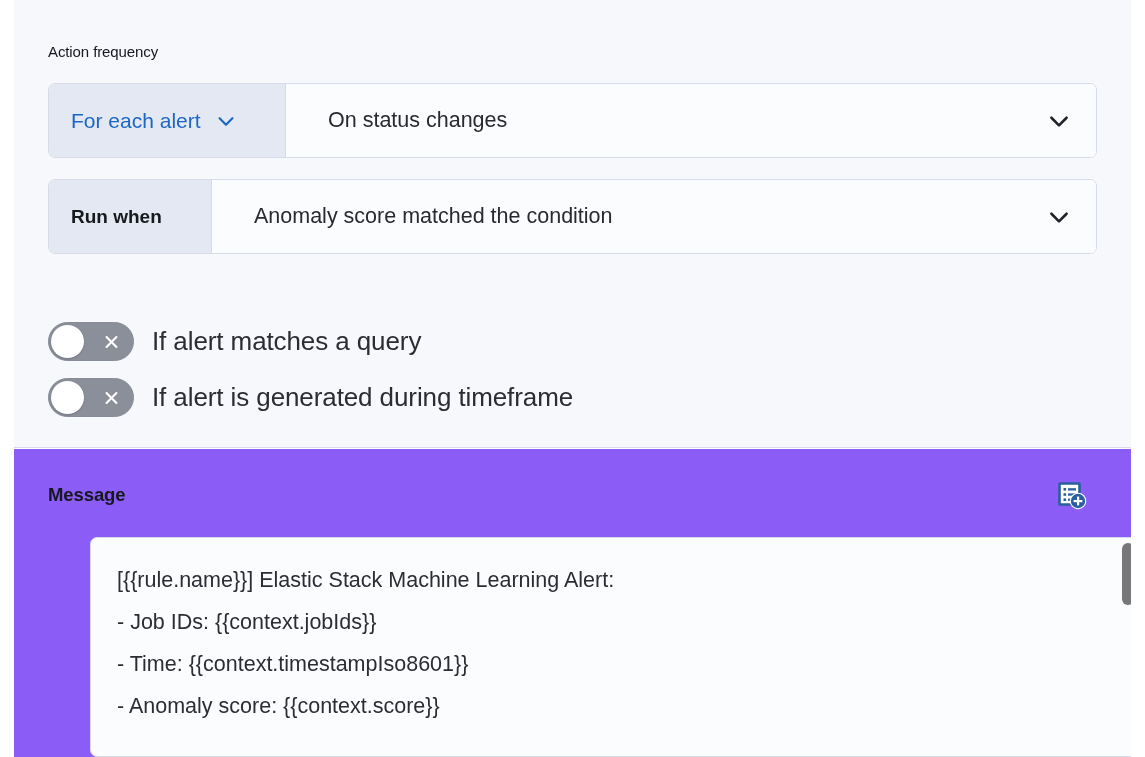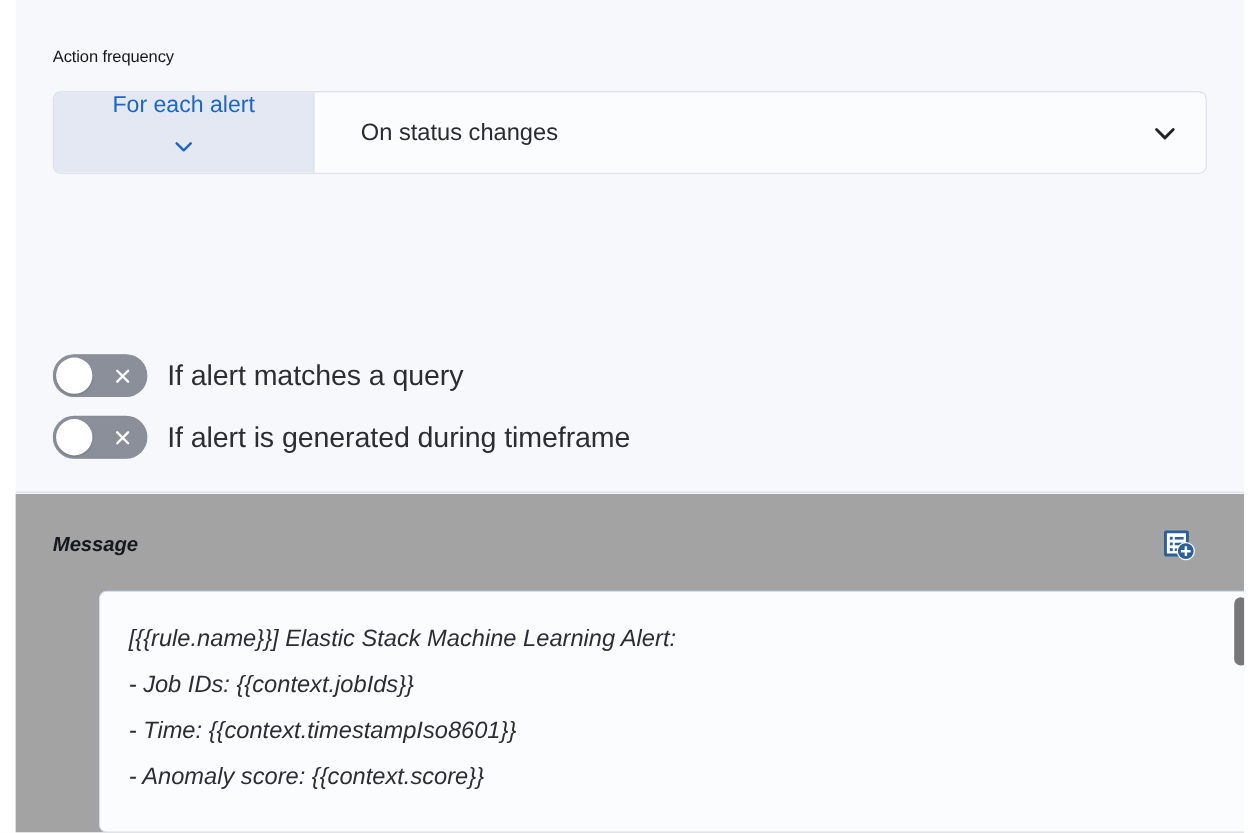--- a/index.html
+++ b/index.html
@@ -84,21 +84,20 @@
     display: flex;
     align-items: center;
     gap: 14px;
     background: #e3e8f2;
     border-right: 1px solid #d5dbe9;
     padding: 0 22px;
     box-sizing: border-box;
     cursor: pointer;
     user-select: none;
     white-space: nowrap;
-    flex-direction: column;
   }
   .prepend.link {
     color: #1c67c4;
     font-size: 21px;
     font-weight: 500;
     width: 237px;
   }
   .prepend.static {
     color: #18191e;
     font-size: 19px;
@@ -185,22 +184,21 @@
     white-space: nowrap;
   }
 
   
   .message-section {
     position: absolute;
     left: 0;
     top: 449px;
     width: 1117px;
     height: 308px;
-    background: #a3a3a3;
-    font-style: italic;
+    background: #8b5cf6;
   }
 
   .message-label {
     position: absolute;
     left: 34px;
     top: 35px;
     font-size: 18.5px;
     font-weight: 700;
     letter-spacing: -0.1px;
     color: #16181d;
@@ -286,20 +284,35 @@
           <span class="chev-wrap">
             <span class="chev">
               <svg width="26" height="26" viewBox="0 0 24 24" fill="none" stroke="#1f2229" stroke-width="2.4" stroke-linecap="round" stroke-linejoin="round">
                 <polyline points="5,9 12,16 19,9"></polyline>
               </svg>
             </span>
           </span>
         </div>
       </div>
 
+      <div class="form-row runwhen">
+        <div class="prepend static">
+          <span>Run when</span>
+        </div>
+        <div class="select-body">
+          <span>Anomaly score matched the condition</span>
+          <span class="chev-wrap">
+            <span class="chev">
+              <svg width="26" height="26" viewBox="0 0 24 24" fill="none" stroke="#1f2229" stroke-width="2.4" stroke-linecap="round" stroke-linejoin="round">
+                <polyline points="5,9 12,16 19,9"></polyline>
+              </svg>
+            </span>
+          </span>
+        </div>
+      </div>
 
       <div class="toggle-row r1">
         <div class="switch">
           <div class="knob"></div>
           <div class="x-glyph">
             <svg width="17" height="17" viewBox="0 0 24 24" fill="none" stroke="#ffffff" stroke-width="3" stroke-linecap="round">
               <line x1="5" y1="5" x2="19" y2="19"></line>
               <line x1="19" y1="5" x2="5" y2="19"></line>
             </svg>
           </div>

